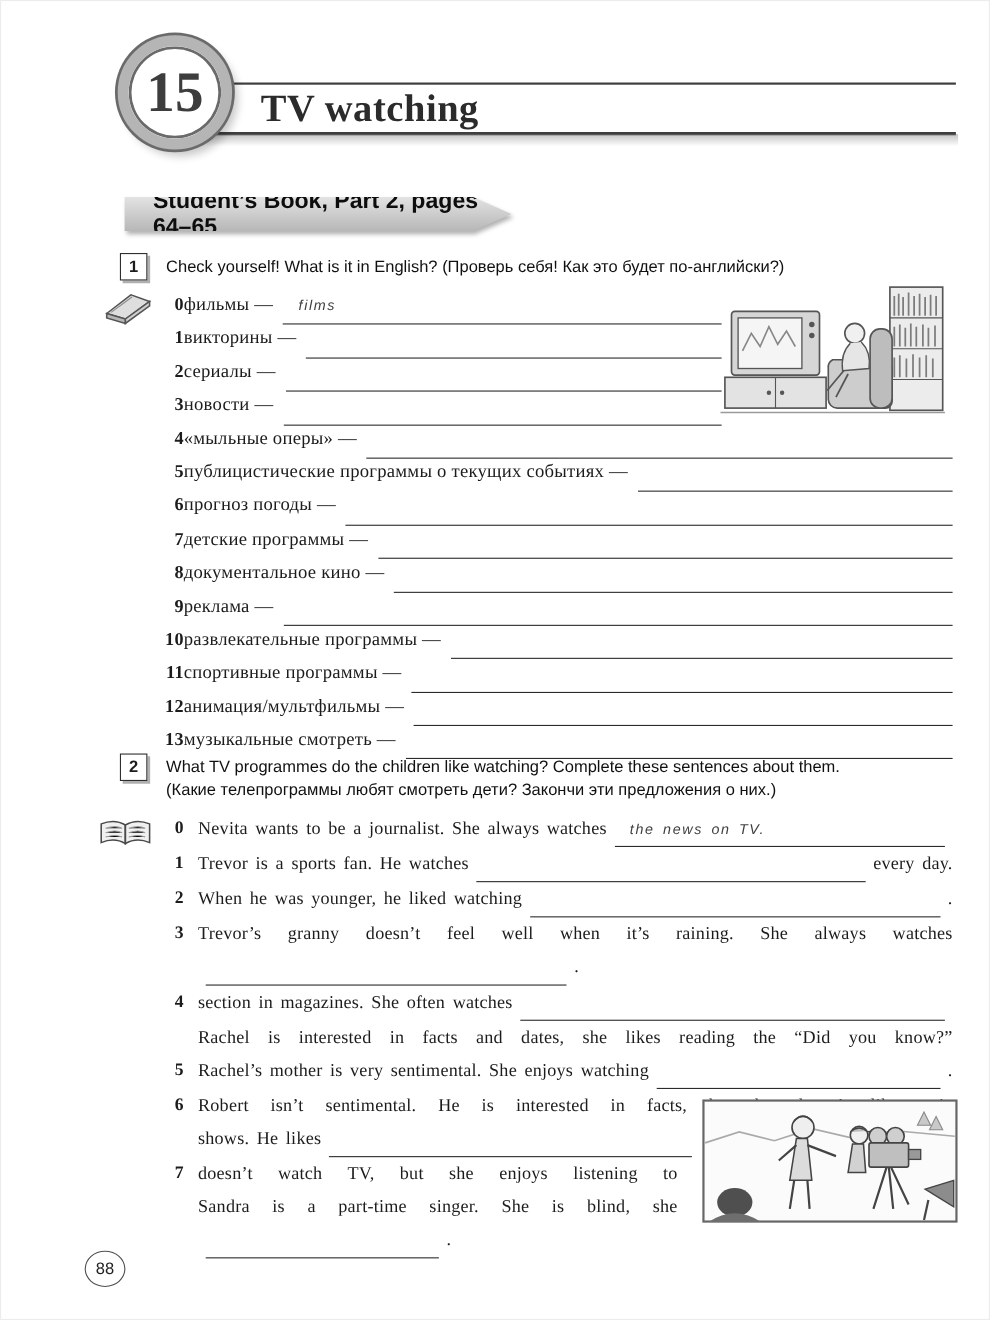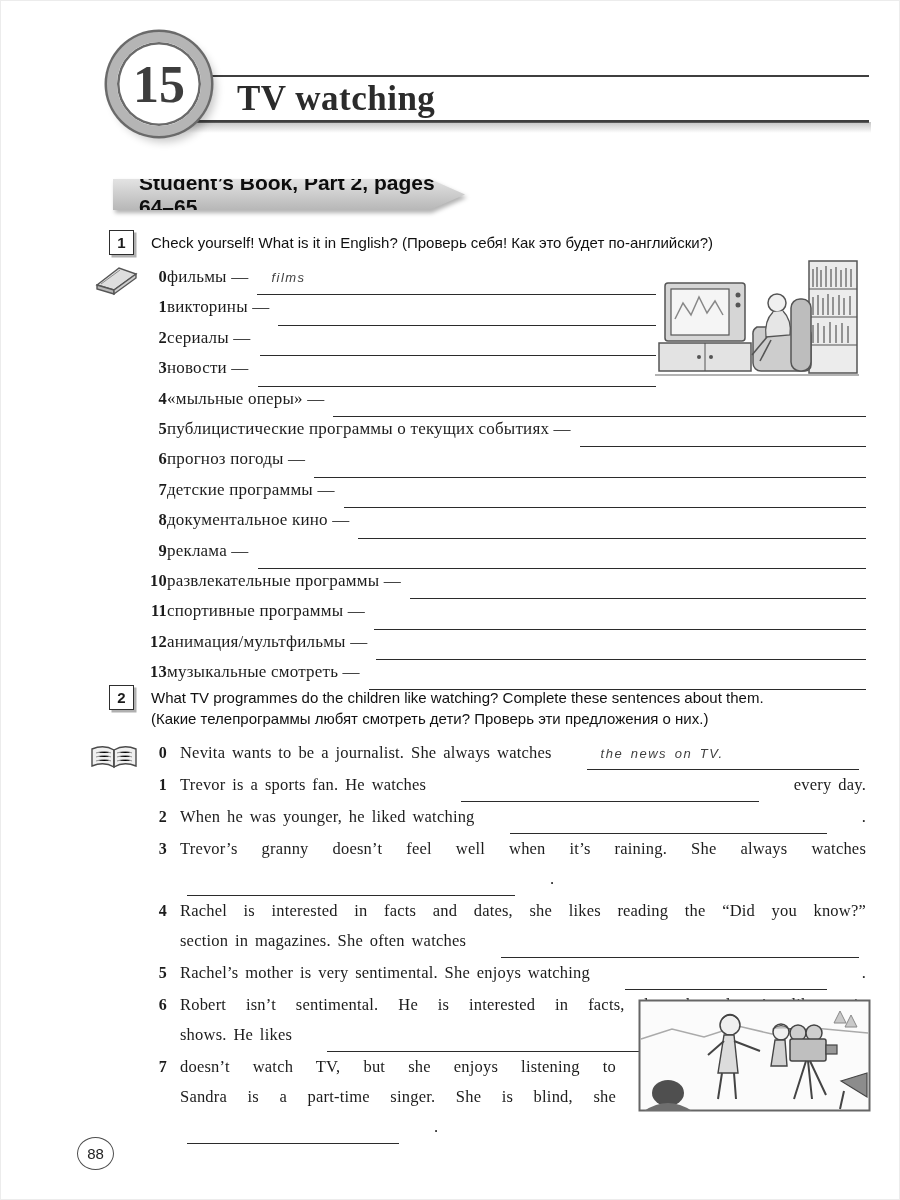--- a/index.html
+++ b/index.html
@@ -65,21 +65,21 @@
     font-family:Liberation Sans, sans-serif; font-style:italic; font-size:13px;
     letter-spacing:1.5px; color:#3f3f3f; padding-left:14px; white-space:nowrap;
   }
 
   
   .ex2-list { position:absolute; left:108px; right:33px; top:737px; font-size:16.5px; letter-spacing:.2px; word-spacing:2.5px; }
   .ex2-item { display:flex; align-items:flex-start; }
   .ex2-item .num { width:58px; text-align:right; font-weight:700; flex:none; font-size:16px; line-height:30px; }
   .ex2-item .lines { flex:1 1 auto; margin-left:13px; min-width:0; }
   .line { line-height:30px; }
-  .line.has-blank { display:flex; align-items:baseline;gap:28px; }
+  .line.has-blank { display:flex; align-items:baseline; }
   .line .txt { flex:none; white-space:nowrap; }
   .line.stretch { text-align:justify; text-align-last:justify; }
   .blank { flex:1 1 auto; border-bottom:1.4px solid #2b2b2b; margin:0 7px; padding-bottom:0; min-width:20px; }
   .i3 .blank { flex:0 0 328px; }
   .i6 .blank { flex:0 0 330px; }
   .i7 .blank { flex:0 0 212px; }
   .i7 .lines { margin-right:250px; }
 
   
   .icon-book1 { position:absolute; left:92px; top:262px; }
@@ -224,21 +224,21 @@
       <circle cx="124" cy="46" r="9" fill="#f0f0f0" stroke="#555" stroke-width="1.5"></circle>
       <path d="M130,54 q9,9 7,24 l-24,2 q-2,-16 7,-25" fill="#e6e6e6" stroke="#555" stroke-width="1.3"></path>
       <path d="M114,80 l-15,18 M118,83 l-11,21" fill="none" stroke="#555" stroke-width="1.6"></path>
     </svg>
   </div>
 
   <div class="ex-header" style="top:684px;">
     <div class="exnum">2</div>
     <div class="prompt">
       <div>What TV programmes do the children like watching? Complete these sentences about them.</div>
-      <div>(Какие телепрограммы любят смотреть дети? Проверь эти предложения о них.)</div>
+      <div>(Какие телепрограммы любят смотреть дети? Закончи эти предложения о них.)</div>
     </div>
   </div>
 
   <div class="icon-book2">
     <svg width="50" height="30" viewBox="0 0 50 30">
       <path d="M25,7 Q15,1 3,6 L3,23 Q15,18 25,24 Z" fill="#f0f0f0" stroke="#4a4a4a" stroke-width="1.4"></path>
       <path d="M25,7 Q35,1 47,6 L47,23 Q35,18 25,24 Z" fill="#f0f0f0" stroke="#4a4a4a" stroke-width="1.4"></path>
       <g stroke="#9a9a9a" stroke-width="1">
         <path d="M7,10 q9,-3 15,0 M7,14 q9,-3 15,0 M7,18 q9,-3 15,0"></path>
         <path d="M28,10 q9,-3 15,0 M28,14 q9,-3 15,0 M28,18 q9,-3 15,0"></path>
@@ -283,25 +283,25 @@
           <div class="line stretch"><span class="txt">Trevor’s granny doesn’t feel well when it’s raining. She always watches</span></div>
           <div class="line has-blank">
             <span class="blank"><span class="hand"></span></span>
             <span class="txt">.</span>
           </div>
         </div>
       </div>
       <div class="ex2-item i4">
         <span class="num">4</span>
         <div class="lines">
+          <div class="line has-blank">
+            <span class="txt">section in magazines. She often watches</span>
+            <span class="blank"><span class="hand"></span></span>
+          </div>
           <div class="line stretch"><span class="txt">Rachel is interested in facts and dates, she likes reading the “Did you know?”</span></div>
-          <div class="line has-blank">
-            <span class="txt">section in magazines. She often watches</span>
-            <span class="blank"><span class="hand"></span></span>
-          </div>
         </div>
       </div>
       <div class="ex2-item i5">
         <span class="num">5</span>
         <div class="lines">
           <div class="line has-blank">
             <span class="txt">Rachel’s mother is very sentimental. She enjoys watching</span>
             <span class="blank"><span class="hand"></span></span>
             <span class="txt">.</span>
           </div>

